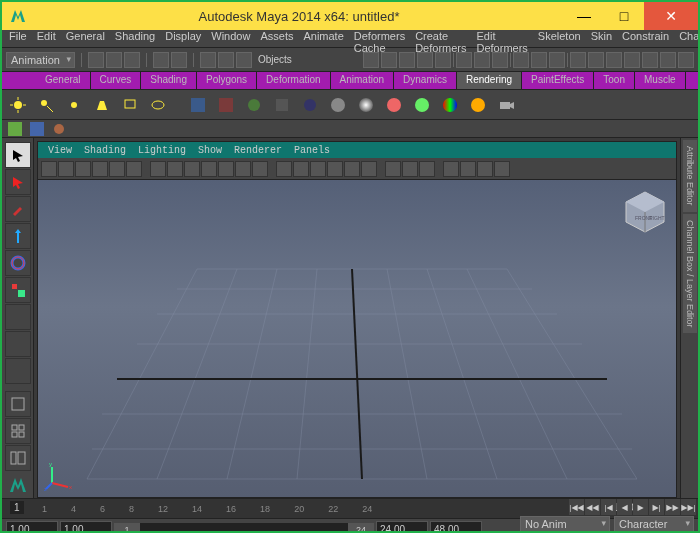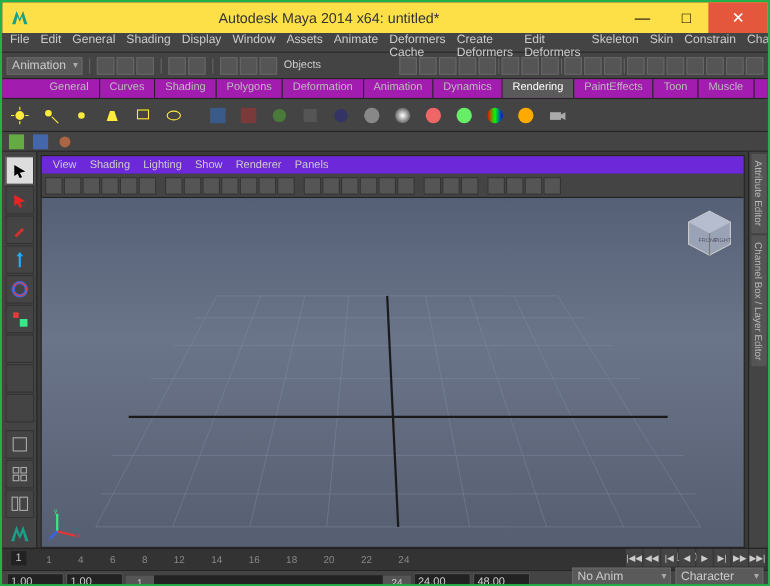--- a/index.html
+++ b/index.html
@@ -21,21 +21,21 @@
   .shelf-tabs { height: 18px; background: #a21caf; display: flex; padding-left:34px; border-bottom:1px solid #222;}
   .shelf-tab { padding: 2px 9px; color: #bbb; border-right:1px solid #222; cursor:default; font-size:10px;}
   .shelf-tab.active { background: #5a5a5a; color:#fff; }
   .shelf { height: 30px; background: #444; display:flex; align-items:center; padding: 0 4px; gap:4px; overflow:hidden; border-bottom:1px solid #222;}
   .shelf .shic { width: 24px; height: 24px; border-radius: 2px; display:flex; align-items:center; justify-content:center;}
   .main { display: flex; height: 360px; background:#3a3a3a;}
   .toolbox { width: 32px; background: #444; display:flex; flex-direction:column; align-items:center; padding-top:4px; gap:1px; border-right:1px solid #222;}
   .tool { width: 26px; height: 26px; display:flex; align-items:center; justify-content:center; border:1px solid #333; }
   .tool.sel { background:#ddd; }
   .viewport-wrap { flex: 1; display:flex; flex-direction:column; border:1px solid #222; margin:3px 3px 0 3px;}
-  .view-menubar { height: 16px; background:#6d28d9; display:flex; align-items:center; padding: 0 4px; gap:0;}
+  .view-menubar { height: 16px; background:#0f766e; display:flex; align-items:center; padding: 0 4px; gap:0;font-family:Liberation Mono, monospace;}
   .view-menubar span { padding: 0 6px; font-size:10px; color:#ccc; cursor:default;}
   .view-icons { height: 22px; background:#444; display:flex; align-items:center; padding:0 3px; gap:1px; border-bottom:1px solid #222;}
   .vic { width: 16px; height: 16px; background:#555; border:1px solid #333;}
   .viewport { flex:1; position:relative; background: linear-gradient(to bottom, #556077 0%, #6b7589 40%, #565e71 100%); overflow:hidden;}
   .viewcube { position:absolute; top:8px; right:8px; width:46px; height:46px; }
   .axis-gizmo { position:absolute; bottom:6px; left:6px; width:30px; height:30px; }
   .right-side { width: 18px; background:#444; display:flex; flex-direction:column; align-items:center; border-left:1px solid #222;}
   .side-tab { writing-mode: vertical-rl; font-size:9px; color:#bbb; padding:6px 2px; background:#555; margin-top:2px; cursor:default; }
   .timeline { height: 20px; background:#333; position:relative; border-top:1px solid #222; display:flex; align-items:center;}
   .timeline .curframe { position:absolute; left:8px; top:2px; background:#222; color:#ccc; font-size:10px; padding:1px 4px;}

